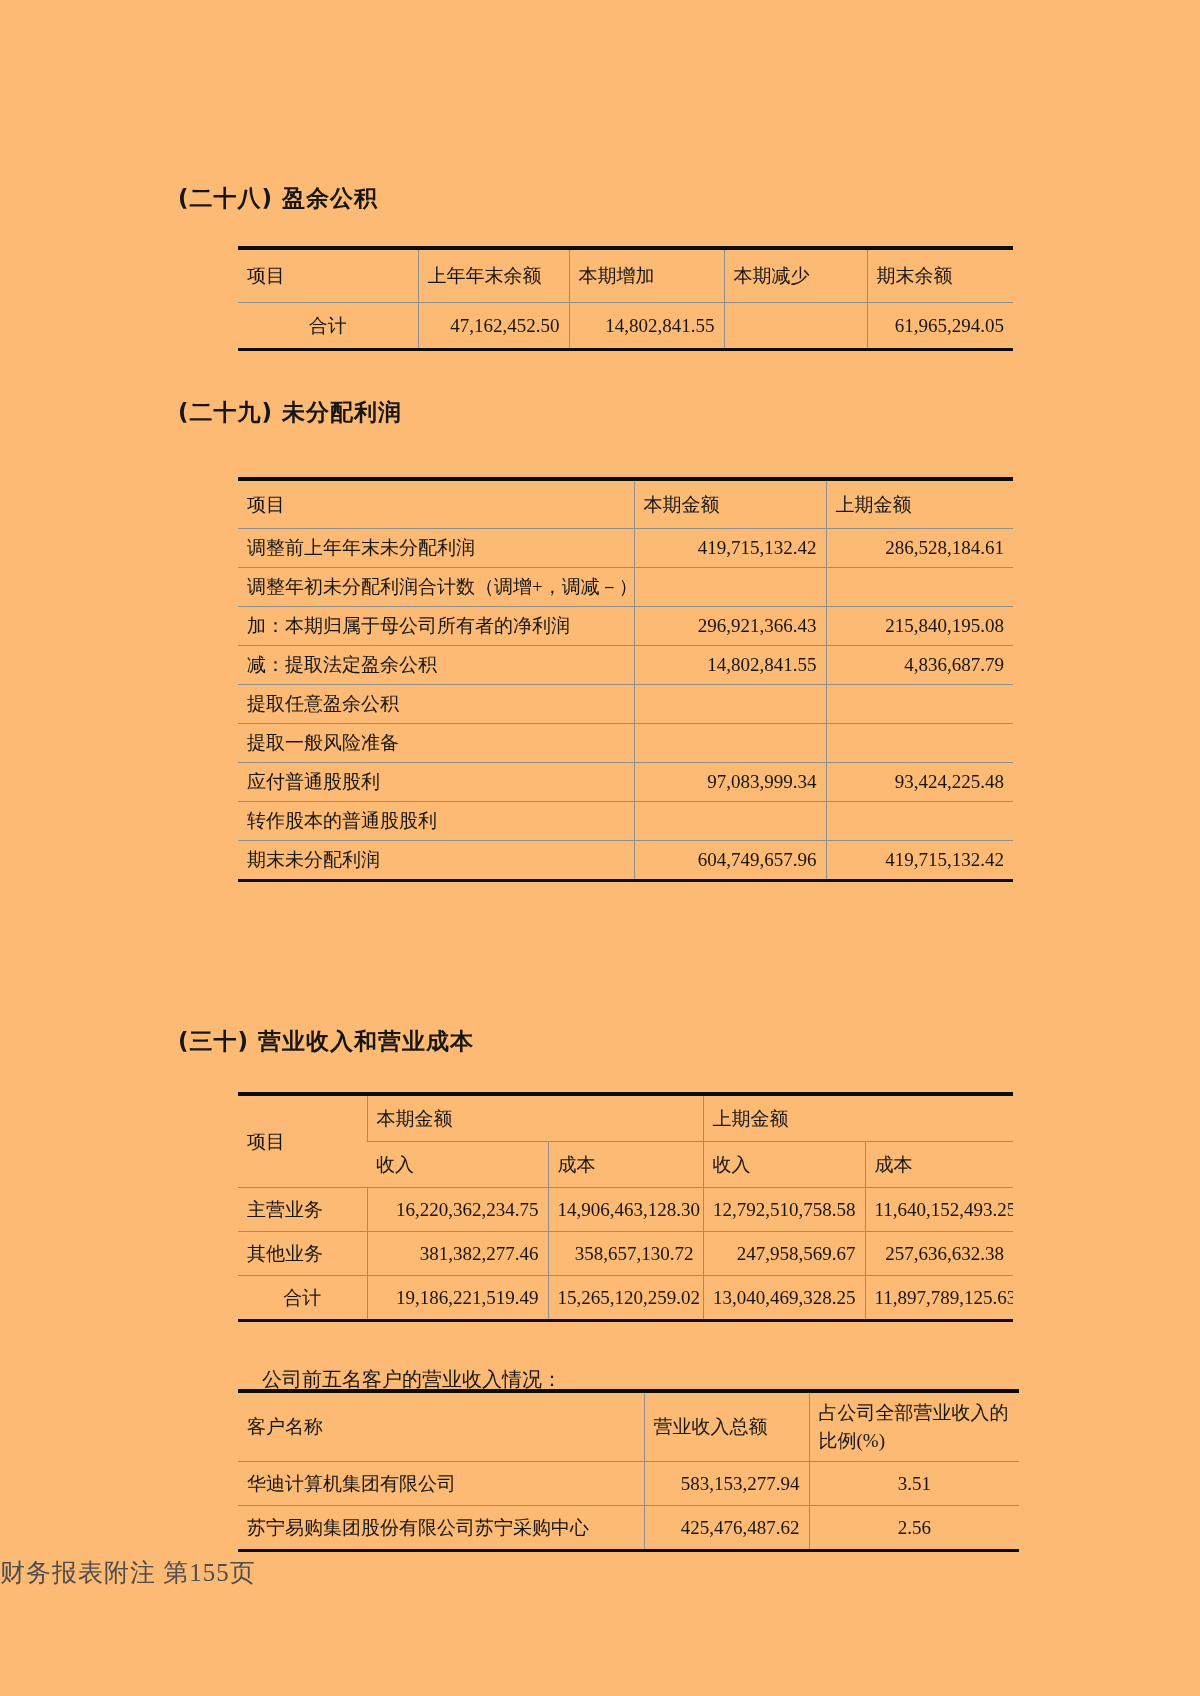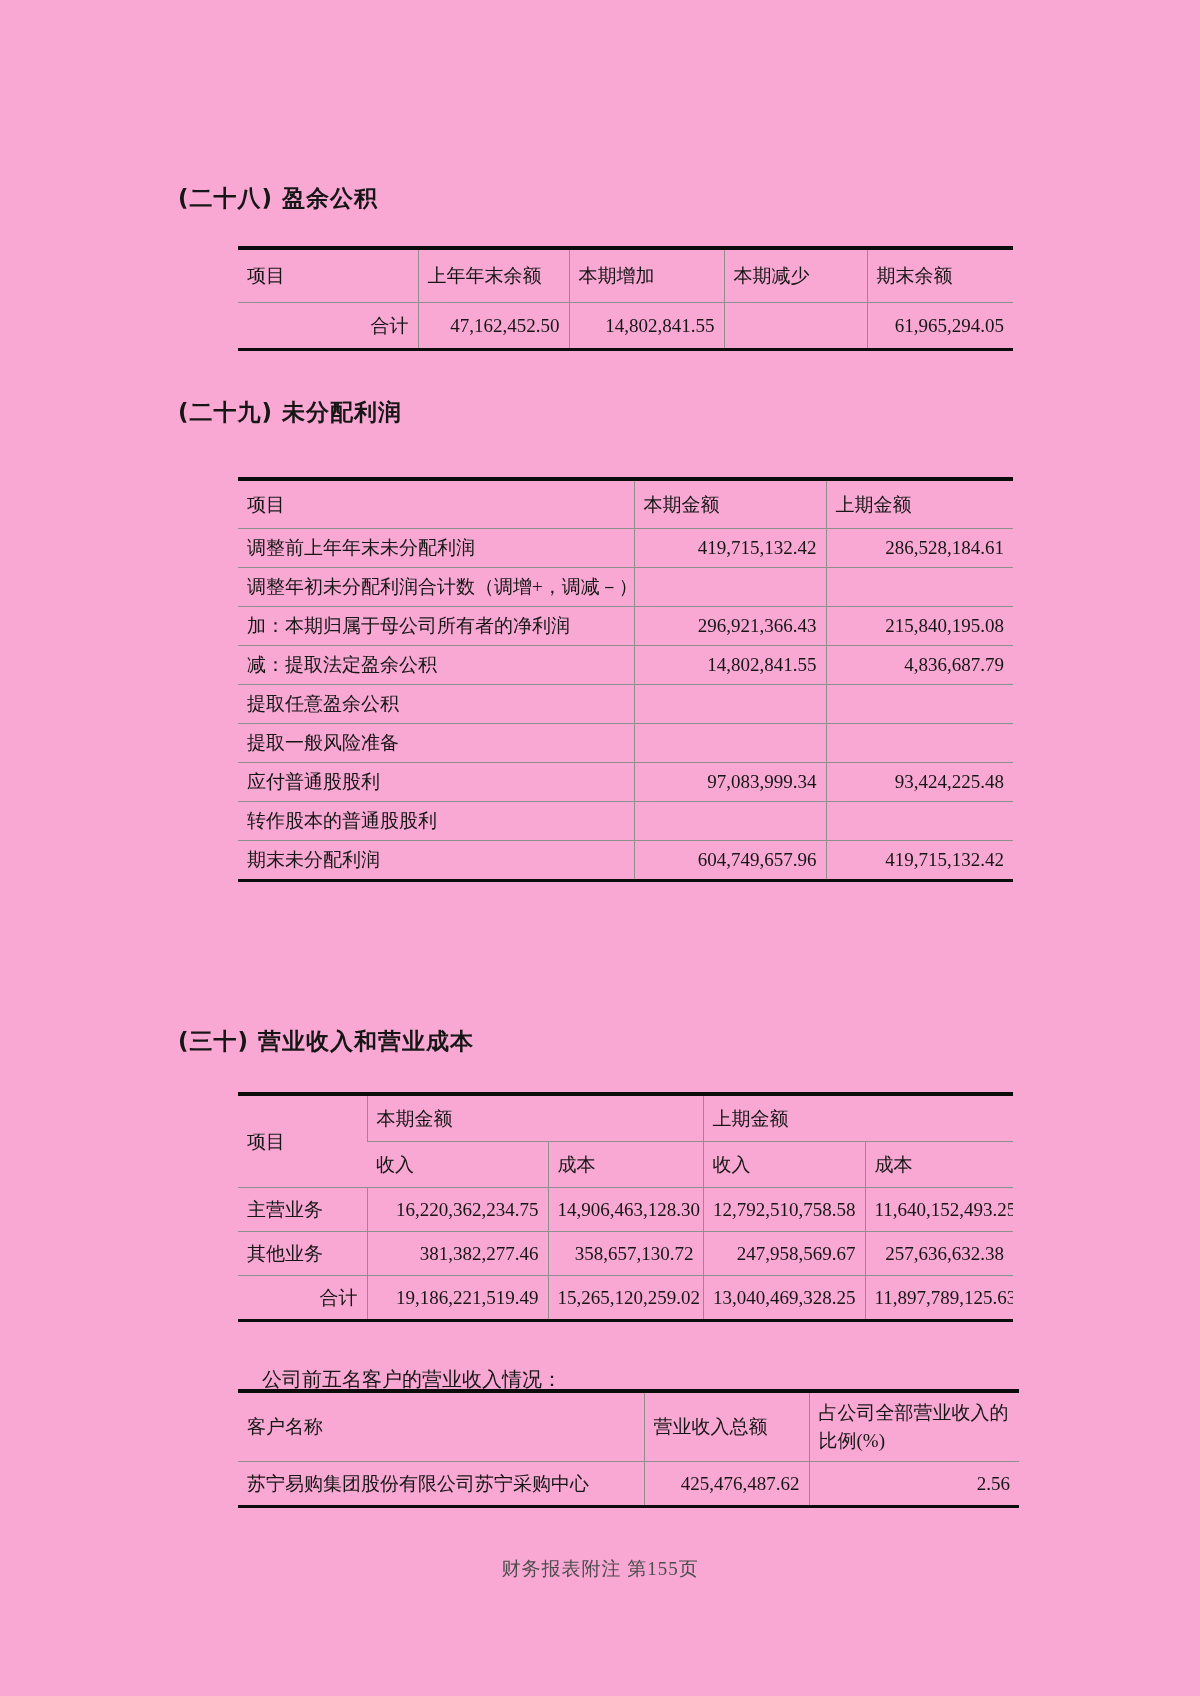--- a/index.html
+++ b/index.html
@@ -1,20 +1,20 @@
 <!DOCTYPE html>
 <html><head>
 <meta charset="utf-8">
 <style>
   html,body { margin:0; padding:0; background:#ffffff; }
   .page {
     position:relative;
     width:1200px;
     height:1696px;
-    background:#f9a8d4;
+    background:#fdba74;
     font-family:"Liberation Serif","DejaVu Serif",serif;
     color:#161616;
     overflow:hidden;
   }
   .sec-heading {
     position:absolute;
     left:178px;
     margin:0;
     font-family:"DejaVu Sans","Liberation Sans",sans-serif;
     font-size:23px;
@@ -38,21 +38,21 @@
     padding:2px 9px;
     vertical-align:middle;
     overflow:hidden;
     white-space:nowrap;
   }
   table.fin td:first-child { border-left:none; }
   table.fin tr:last-child td { border-bottom:none; }
   td.hd { text-align:left; }
   td.num { text-align:right; font-variant-numeric:lining-nums; }
   td.lab { text-align:left; }
-  td.ctr { text-align:right; }
+  td.ctr { text-align:center; }
   td.indent { padding-left:62px; }
   .t1 { top:246px; }
   .t1 tr.head td { height:48px; }
   .t1 tr.data td { height:41px; }
   .t2 { top:477px; }
   .t2 tr.head td { height:43px; }
   .t2 tr.data td { height:34px; }
   .t3 { top:1092px; }
   .t3 tr.head td { height:41px; }
   .t3 tr.data td { height:39px; }
@@ -65,22 +65,22 @@
     left:252px;
     top:1356px;
     margin:10px;
     font-size:20px;
     white-space:nowrap;
   }
   .footer {
     position:absolute;
     left:0; right:0;
     top:1556px;
-    text-align:center;
-    font-size:19px;
+    text-align:left;
+    font-size:25px;
     color:#4d4d4d;
     letter-spacing:1px;
   }
   .h28 { top:183px; }
   .h29 { top:397px; }
   .h30 { top:1026px; }
 </style>
 </head>
 <body>
 
@@ -233,20 +233,25 @@
     <tbody>
         <tr class="head">
       <td class="hd">客户名称</td>
       <td class="hd">营业收入总额</td>
       <td class="hd two-line">
         <div>占公司全部营业收入的</div>
         <div>比例(%)</div>
       </td>
     </tr>
     <tr class="data">
+      <td class="lab">华迪计算机集团有限公司</td>
+      <td class="num">583,153,277.94</td>
+      <td class="ctr">3.51</td>
+    </tr>
+    <tr class="data">
       <td class="lab">苏宁易购集团股份有限公司苏宁采购中心</td>
       <td class="num">425,476,487.62</td>
       <td class="ctr">2.56</td>
     </tr>
   </tbody>
     </table>
 
   <div class="footer">财务报表附注 第155页</div>
 
 </div>

